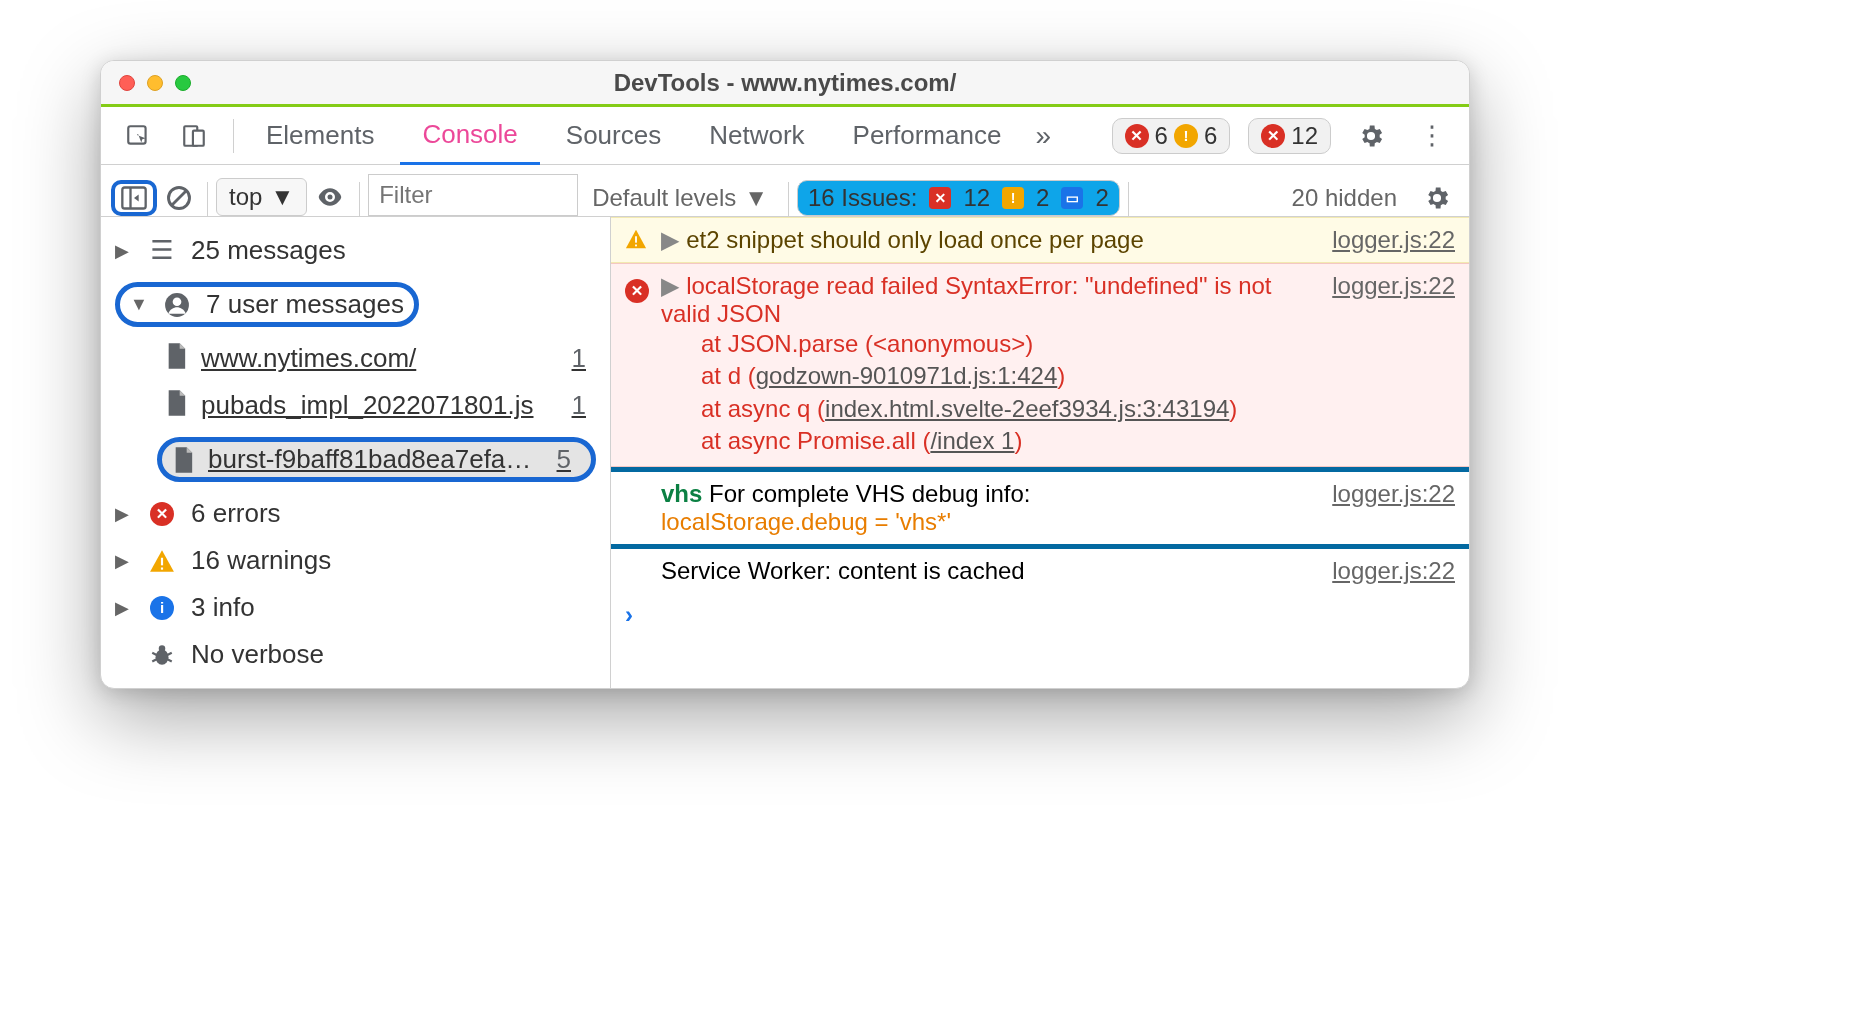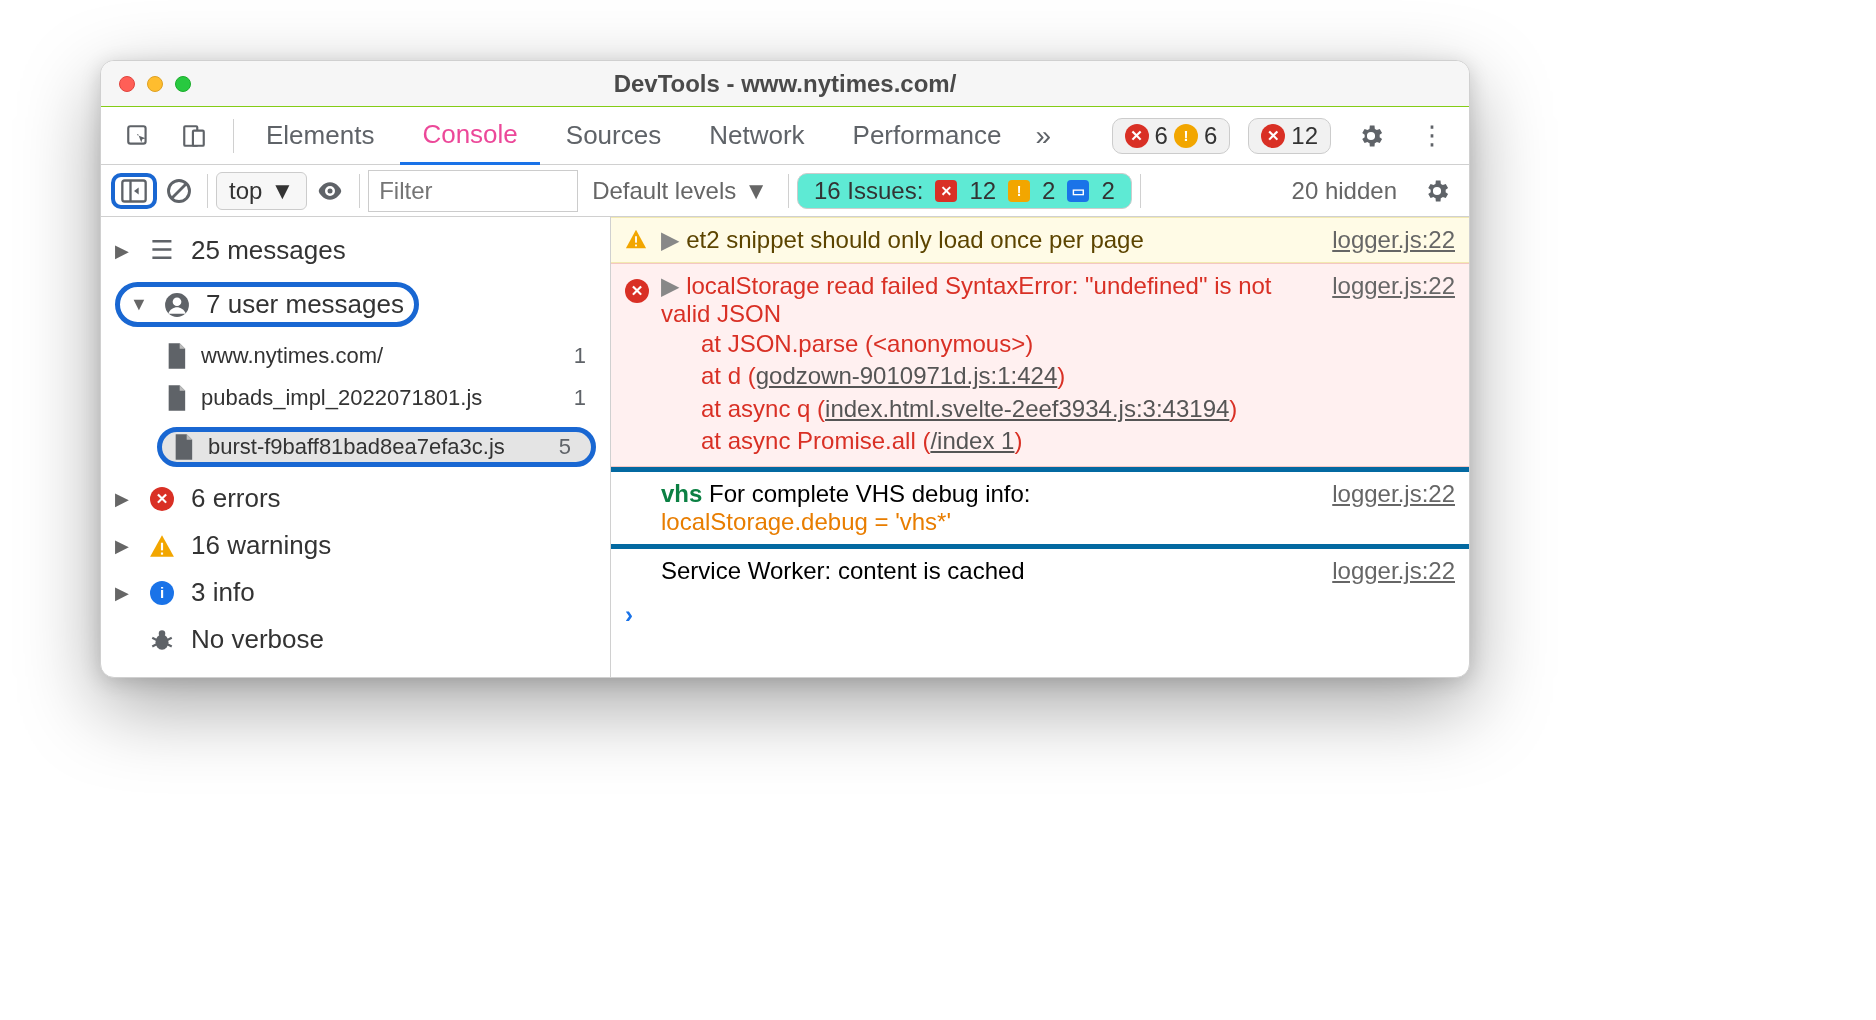--- a/index.html
+++ b/index.html
@@ -6,21 +6,21 @@
   html, body { background: #fff; }
   body { display:flex; align-items:flex-start; justify-content:flex-start; min-height:1020px; }
 
   .window {
     width: 1370px; margin: 60px 0 0 100px; background:#fff;
     border-radius: 14px; box-shadow: 0 28px 80px rgba(0,0,0,.35), 0 4px 20px rgba(0,0,0,.15);
     overflow: hidden; border:1px solid #d0d0d0;
   }
 
   
-  .titlebar { height:46px; display:flex; align-items:center; background:#f6f6f6; border-bottom:1px solid #84cc16; position:relative; }
+  .titlebar { height:46px; display:flex; align-items:center; background:#f6f6f6; border-bottom:3px solid #84cc16; position:relative; }
   .traffic { display:flex; gap:12px; padding-left:18px; }
   .tl { width:16px; height:16px; border-radius:50%; }
   .tl.red{background:#ff5f57;border:1px solid #e0443e;}
   .tl.yel{background:#ffbd2e;border:1px solid #dea123;}
   .tl.grn{background:#28c940;border:1px solid #1aad2b;}
   .title-text{ position:absolute; left:0;right:0;text-align:center; font-size:24px; font-weight:600; color:#4a4a4a; }
 
   
   .tabstrip { height:58px; display:flex; align-items:center; border-bottom:1px solid #d0d0d0; padding:0 8px; gap:4px; font-size:26px; color:#5f6368;}
   .ts-left { display:flex; align-items:center; gap:18px; padding:0 10px;}
@@ -30,39 +30,39 @@
   .expand-more { font-size:28px; color:#5f6368; padding:0 8px;}
   .ts-right { margin-left:auto; display:flex; align-items:center; gap:18px; padding-right:8px;}
   .badge { display:inline-flex; align-items:center; gap:6px; background:#f1f1f1; border:1px solid #ccc; border-radius:10px; padding:3px 12px; font-size:24px; color:#333;}
   .bicon { width:24px; height:24px; display:inline-flex; align-items:center; justify-content:center; border-radius:50%; color:#fff; font-size:15px; font-weight:700;}
   .bicon.err{background:#d93025;} .bicon.warn{background:#f2a600; color:#fff;} .bicon.ext{background:#d93025;}
   .gear, .kebab { color:#5f6368; font-size:26px; padding:4px 8px;}
 
   svg { display:block; }
 
   
-  .toolbar { height:52px; display:flex; align-items:center; gap:2px; padding:0 10px; border-bottom:1px solid #d0d0d0; font-size:24px; color:#333;}
+  .toolbar { height:52px; display:flex; align-items:flex-end; gap:2px; padding:0 10px; border-bottom:1px solid #d0d0d0; font-size:24px; color:#333;}
   .tbtn { color:#5f6368; display:flex; align-items:center; padding:4px 6px;}
   .hl-blue { border:4px solid #1967d2; border-radius:10px; padding:0 4px; }
   .dd { display:flex; align-items:center; gap:8px; background:#f7f7f7; border:1px solid #ccc; border-radius:6px; padding:4px 12px;}
   .filter { flex:0 0 210px; }
   .filter input { width:100%; font-size:24px; padding:6px 10px; border:1px solid #ccc; border-radius:0; color:#333;}
-  .issues { display:flex; align-items:center; gap:12px; border:1px solid #ccc; border-radius:10px; padding:3px 16px; background:#5eead4;}
+  .issues { display:flex; align-items:center; gap:12px; border:1px solid #ccc; border-radius:10px; padding:3px 10px; background:#0ea5e9;}
   .issues .sq{ width:22px;height:22px; display:inline-flex;align-items:center;justify-content:center;border-radius:4px;color:#fff;font-weight:700;font-size:14px;}
   .sq.err{background:#d93025;} .sq.warn{background:#f2a600;} .sq.info{background:#1a73e8;}
   .tb-right { margin-left:auto; display:flex; align-items:center; gap:18px;}
 
   
   .main { display:flex; min-height:460px; }
   .sidebar { width:510px; border-right:1px solid #d0d0d0; padding:10px 8px; font-size:26px; color:#333;}
   .srow { display:flex; align-items:center; gap:14px; padding:8px 6px; border-radius:8px;}
   .srow .exp { width:18px; color:#666; font-size:18px;}
   .srow .ico { width:30px; display:flex; justify-content:center; color:#5f6368;}
   .srow .cnt { margin-left:auto; color:#5f6368; padding-right:10px;}
-  .child { padding-left:56px; display:flex; align-items:flex-start; gap:14px; font-size:22px;}
+  .child { padding-left:56px; display:flex; align-items:flex-start; gap:14px; font-size:26px;text-decoration:underline;}
   .file-ico { color:#5f6368;}
   .hl-pill { border:5px solid #1967d2; border-radius:32px; padding:2px 10px; display:inline-flex; align-items:center; gap:14px;}
   .hl-pill.full { width:100%; }
 
   
   .logpane { flex:1; font-family: "Menlo","Consolas",monospace; font-size:24px; min-width:0;}
   .entry { border-top:5px solid #0369a1; padding:8px 14px; position:relative; display:flex; gap:10px; }
   .entry.warn { background:#fffbe6; border-top:1px solid #f2e9b1; border-bottom:1px solid #f2e9b1;}
   .entry.err  { background:#fff0f0; border-top:1px solid #f4c7c3; border-bottom:1px solid #f4c7c3;}
   .eicon { width:26px; flex:none; padding-top:2px;}

